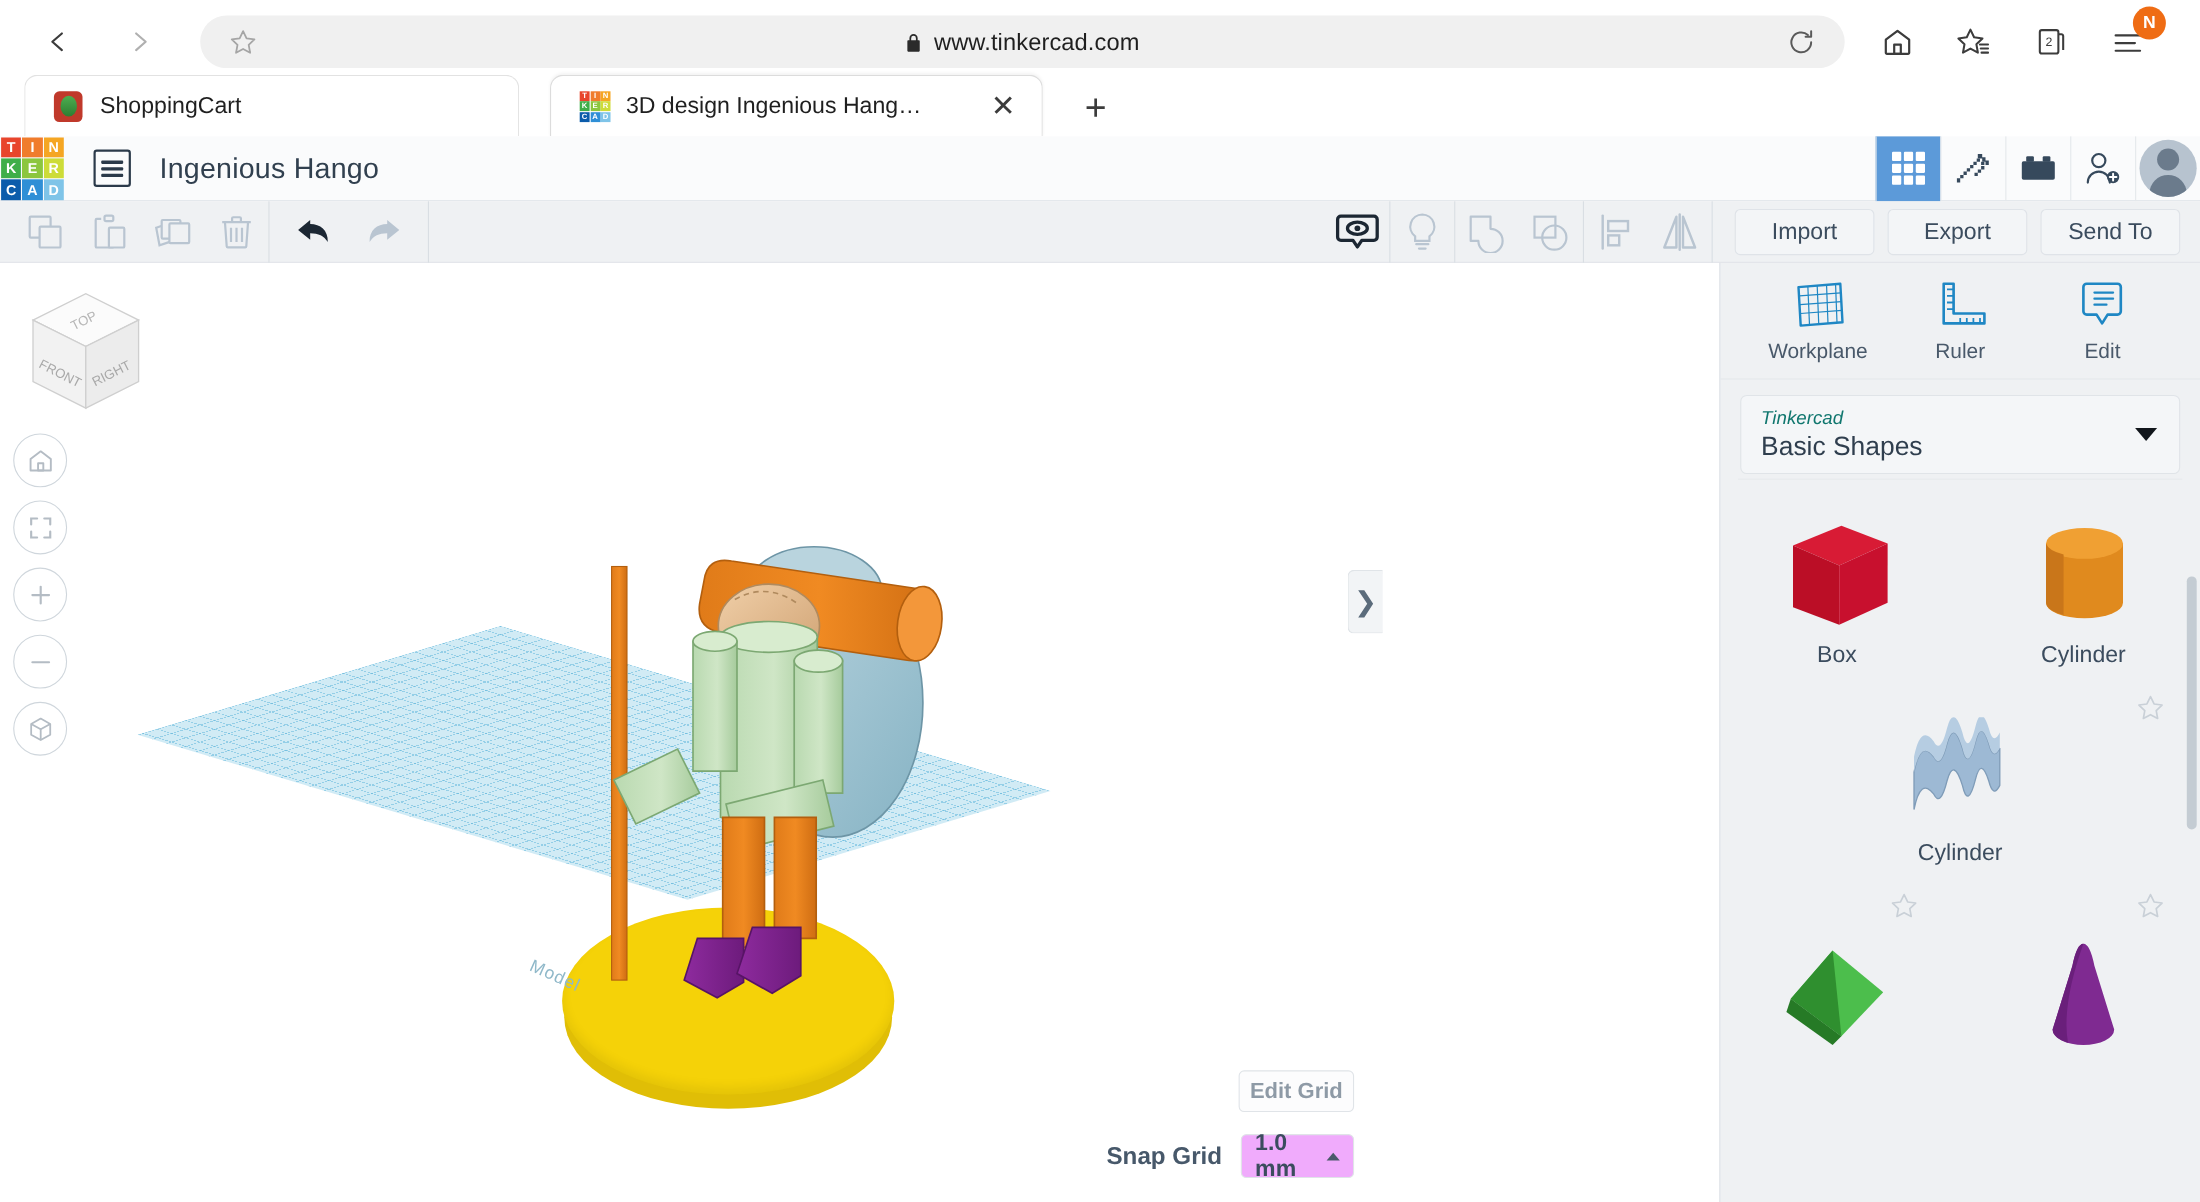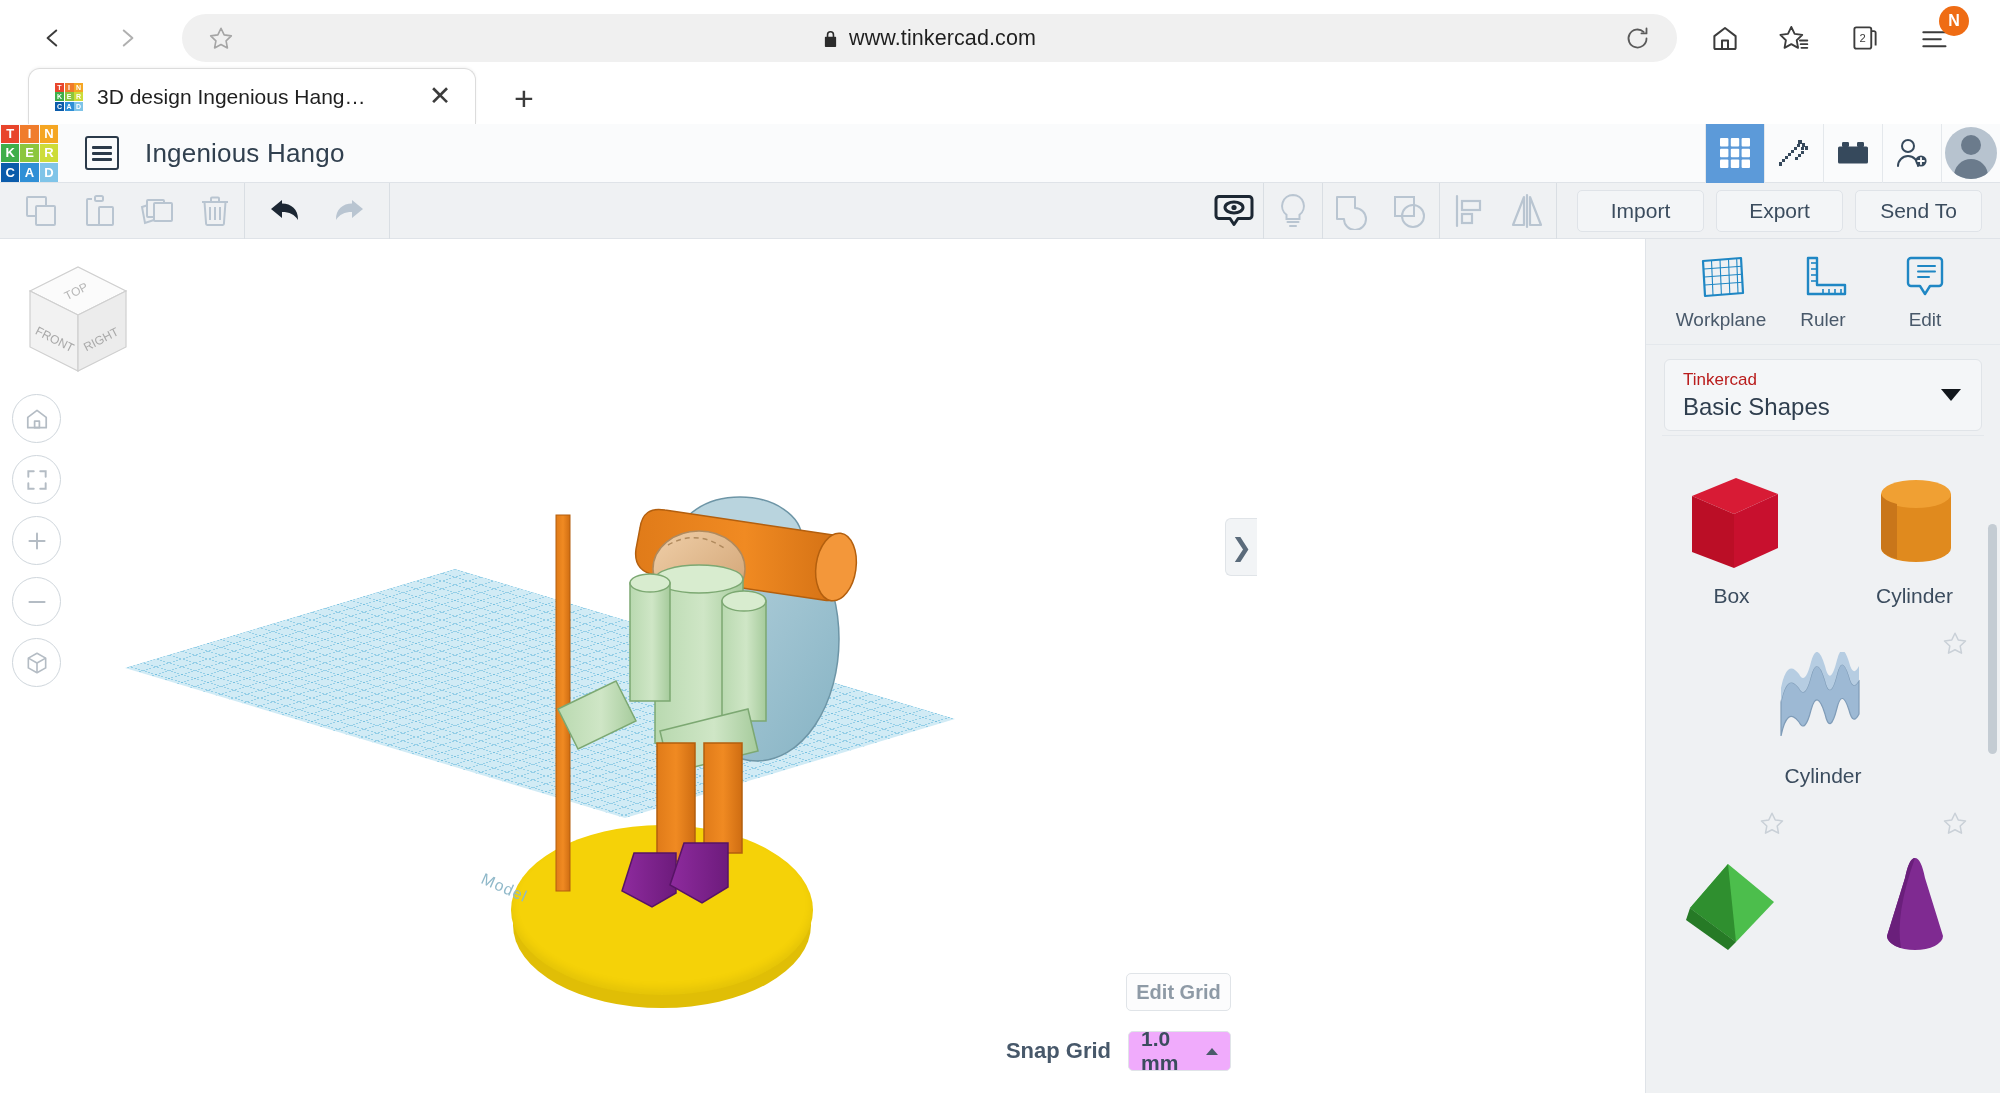--- a/index.html
+++ b/index.html
@@ -261,39 +261,39 @@
   
   .collapse-handle {
     position: absolute; left: 1225px; top: 518px; width: 32px; height: 58px;
     background: #f2f4f6; border: 1px solid #e0e4e8; border-right: none;
     border-radius: 6px 0 0 6px; display: flex; align-items: center;
     justify-content: center; color: #5b6b7b; font-size: 25px; z-index: 20;
   }
 
   
   .right-panel {
-    position: absolute; top: 239px; right: 0; width: 355px; height: 854px;
+    position: absolute; top: 239px; right: 0; width: 437px; height: 854px;
     background: #eff1f3; border-left: 1px solid #dfe3e8;
   }
   .rp-tools {
     height: 106px; display: flex; align-items: center;
     justify-content: space-around; padding: 0 24px;
     border-bottom: 1px solid #e4e8ec;
   }
   .rp-tool {
     display: flex; flex-direction: column; align-items: center; gap: 8px;
     width: 110px;
   }
   .rp-tool-label { font-size: 19px; color: #49596a; }
   .rp-select-wrap { padding: 14px 18px 10px; }
   .rp-select {
     height: 72px; background: #f4f6f8; border: 1px solid #e0e4e8;
     border-radius: 6px; padding: 9px 18px; position: relative;
   }
-  .rp-select-sub { font-size: 17px; color: #b91c1c; line-height: 1.3; }
+  .rp-select-sub { font-size: 17px; color: #0f766e; line-height: 1.3; font-style: italic; }
   .rp-select-main { font-size: 24px; color: #2f3e4e; line-height: 1.35; }
   .rp-caret {
     position: absolute; right: 20px; top: 50%; transform: translateY(-50%);
     width: 0; height: 0; border-left: 10px solid transparent;
     border-right: 10px solid transparent; border-top: 12px solid #11161c;
   }
   .shape-grid {
     position: absolute; top: 196px; left: 0; right: 0; bottom: 0;
     overflow: hidden; padding: 0 6px;
   }
@@ -373,20 +373,28 @@
       <svg width="32" height="28" viewBox="0 0 26 24" fill="none" stroke="#3c3c3c" stroke-width="1.7" stroke-linecap="round">
           <line x1="3" y1="7" x2="22" y2="7"></line>
           <line x1="3" y1="13" x2="18" y2="13"></line>
           <line x1="3" y1="19" x2="22" y2="19"></line>
         </svg>
       <span class="badge-n">N</span>
     </div>
   </div>
 
   <div class="tabstrip">
+    <div class="tab inactive">
+      <span class="tab-favicon">
+        <span class="fav-shop">
+            <span class="inner"></span>
+          </span>
+      </span>
+      <span class="tab-title">ShoppingCart</span>
+    </div>
 
     <div class="tab active">
       <span class="tab-favicon">
         <span class="fav-tc" id="favtc">
             <span style="background: rgb(232, 69, 44);">T</span>
             <span style="background: rgb(240, 124, 44);">I</span>
             <span style="background: rgb(245, 166, 35);">N</span>
             <span style="background: rgb(63, 174, 73);">K</span>
             <span style="background: rgb(140, 198, 62);">E</span>
             <span style="background: rgb(205, 220, 57);">R</span>

